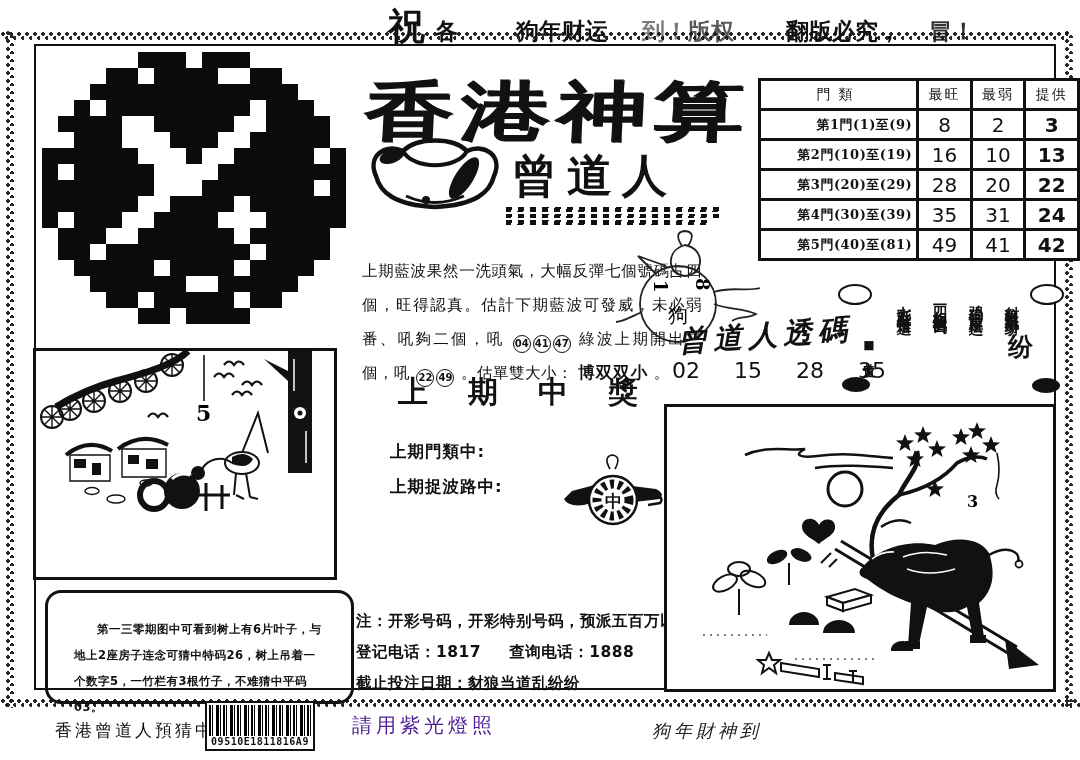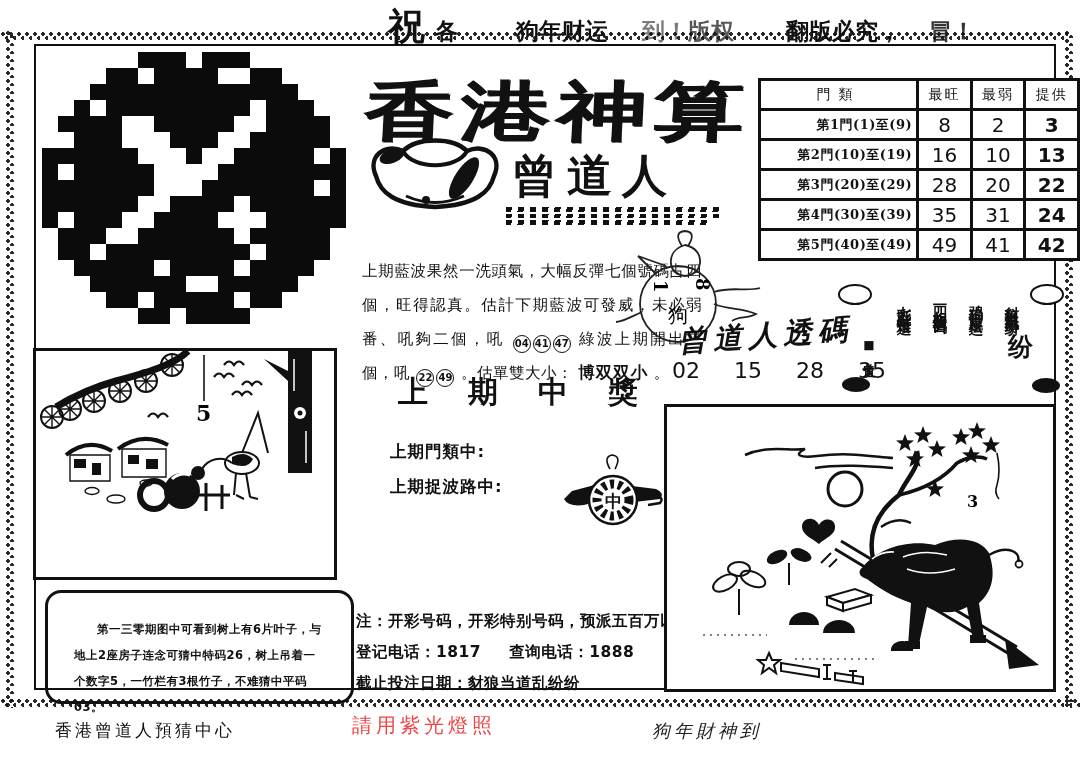--- a/index.html
+++ b/index.html
@@ -84,21 +84,21 @@
             border-radius:16px;padding:7px 10px;box-sizing:content-box;}
   .clue-box p{margin:16px;font:bold 11.5px/26px "DejaVu Sans","Liberation Sans",sans-serif;
               text-indent:2em;letter-spacing:.5px;}
 
   .notice{position:absolute;left:356px;top:606px;font:bold 15.5px/31px "DejaVu Sans","Liberation Sans",sans-serif;letter-spacing:.5px;}
   .notice .gap{display:inline-block;width:28px;}
 
   
   .foot{position:absolute;white-space:nowrap;}
   .foot.name{left:55px;top:719px;font-size:17px;letter-spacing:3px;}
-  .foot.uv{left:352px;top:712px;font-size:20px;letter-spacing:4px;color:#ef4444;}
+  .foot.uv{left:352px;top:712px;font-size:20px;letter-spacing:4px;color:#4c1d95;}
   .foot.dog{left:652px;top:719px;font-size:18px;letter-spacing:4px;color:#222;font-style:italic;}
   .foot.org{left:826px;top:704px;font-size:27px;letter-spacing:2px;font-style:italic;font-weight:bold;}
   .barcode{position:absolute;left:205px;top:701px;width:102px;border:2px solid #111;background:#fff;padding:2px 2px 1px;}
   .barcode .bars{height:31px;background:repeating-linear-gradient(90deg,#000 0 2px,#fff 2px 3px,#000 3px 4px,#fff 4px 7px,#000 7px 10px,#fff 10px 11px,#000 11px 12px,#fff 12px 14px);}
   .barcode .num{text-align:center;font:bold 10px/12px "DejaVu Sans Mono","Liberation Mono",monospace;letter-spacing:.5px;}
 
   svg text{font-family:"DejaVu Serif","Liberation Serif",serif;}
 </style>
 </head>
 <body>
@@ -383,21 +383,21 @@
       <td class="num">20</td>
       <td class="num bold">22</td>
     </tr>
     <tr>
       <td class="lbl">第4門(30)至(39)</td>
       <td class="num">35</td>
       <td class="num">31</td>
       <td class="num bold">24</td>
     </tr>
     <tr>
-      <td class="lbl">第5門(40)至(49)</td>
+      <td class="lbl">第5門(40)至(81)</td>
       <td class="num">49</td>
       <td class="num">41</td>
       <td class="num bold">42</td>
     </tr>
   </tbody>
     </table>
 
   <svg class="abs" style="left:616px;top:230px;" width="148" height="118" viewBox="0 0 148 118">
     <path d="M66,16 q-9,-14 3,-15 q12,1 3,15" fill="none" stroke="#222" stroke-width="1.8"></path>
     <path d="M69,15 c-10,3 -15,10 -14,19 c1,7 6,11 14,12 c9,-1 14,-6 15,-13 c1,-9 -5,-16 -15,-18 z" fill="none" stroke="#222" stroke-width="1.8"></path>
@@ -583,16 +583,20 @@
         <polygon points="114,256 152,262 152,270 114,264" fill="none" stroke="#111" stroke-width="2"></polygon>
         <path d="M160,258 v14 m-4,-14 h8 m-8,14 h8 M186,264 v12 m-4,-12 h8" stroke="#111" stroke-width="2" fill="none"></path>
         <polygon points="168,266 196,270 196,277 168,273" fill="none" stroke="#111" stroke-width="2"></polygon>
       </g>
       <path d="M224,242 a11,9 0 0 1 22,2 l-22,0 z" fill="#111"></path>
       <path d="M36,228 h64 M128,252 h84" stroke="#555" stroke-width="1.4" stroke-dasharray="2 5"></path>
     </svg>
   </div>
 
   <div class="foot name">香港曾道人預猜中心</div>
+  <div class="barcode">
+    <div class="bars"></div>
+    <div class="num">09510E1811816A9</div>
+  </div>
   <div class="foot uv">請用紫光燈照</div>
   <div class="foot dog">狗年財神到</div>
 
 </div>
 
 </body></html>

